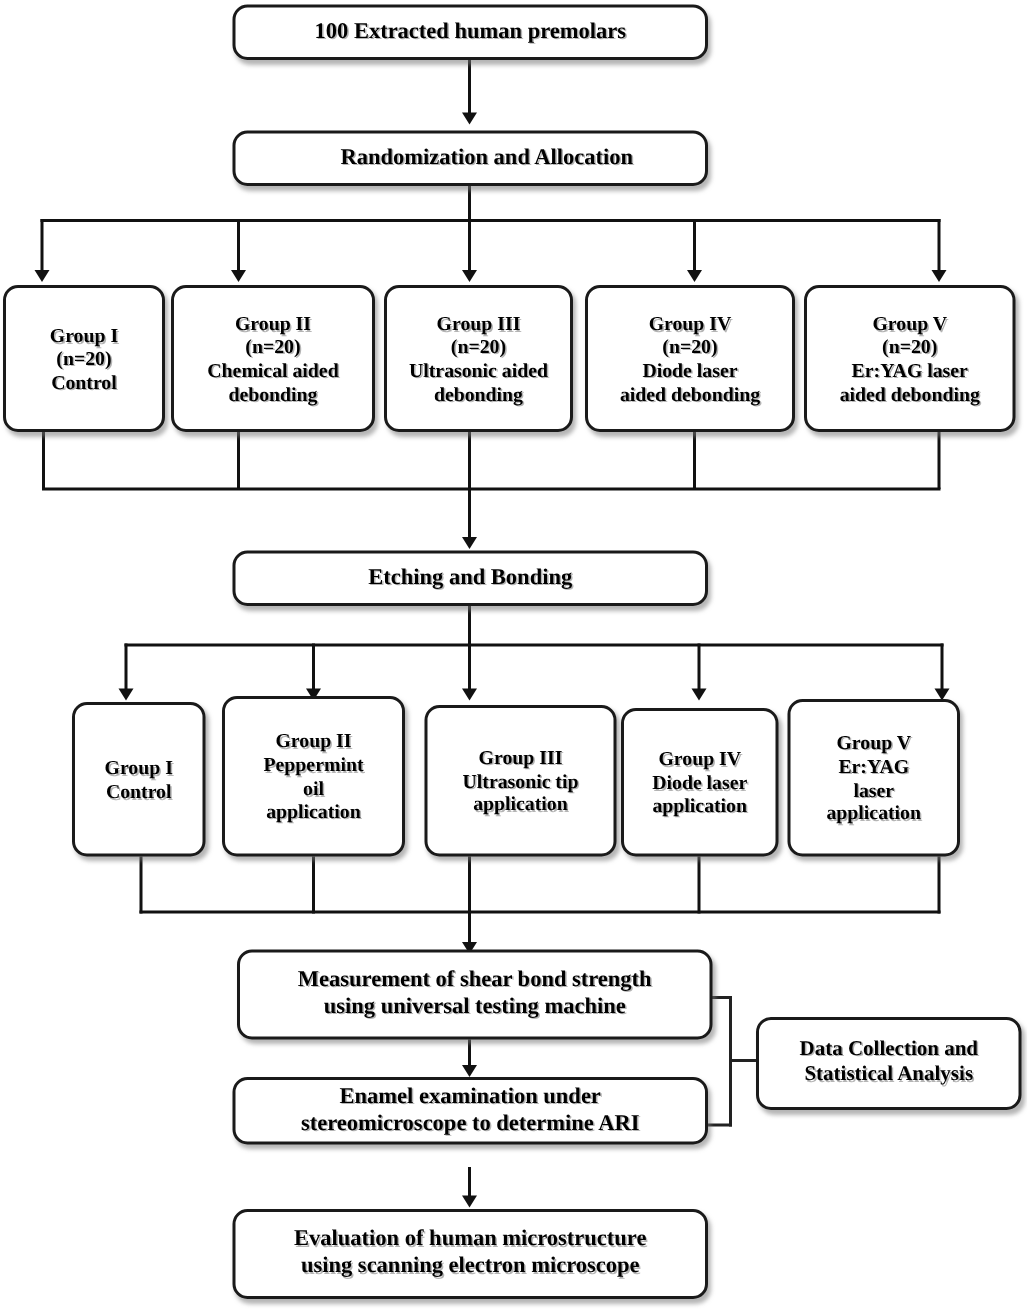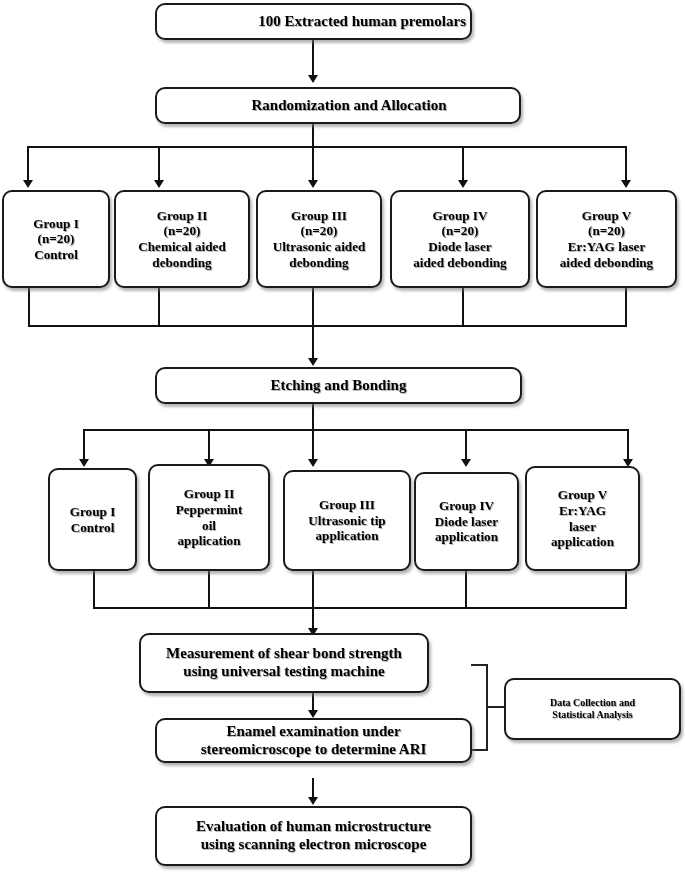--- a/index.html
+++ b/index.html
@@ -34,21 +34,21 @@
     padding: 2px 4px;
     z-index: 5;
   }
   .box .txt {
     display: block;
     white-space: pre-line;
     text-shadow: 1px 1px 0 rgba(140,140,140,0.65);
   }
 
   .fs15 { font-size: 15px; }
-  .fs14 { font-size: 10px; }
+  .fs14 { font-size: 14px; }
   .fs13 { font-size: 13.2px; }
 
   
   .ln {
     position: absolute;
     background: #111111;
     z-index: 2;
   }
   .vln { width: 2px; }
   .hln { height: 2px; }
@@ -63,28 +63,28 @@
   }
 
   
   .thin { background: #222; }
 </style>
 </head>
 <body>
 
 <div id="page">
 
-  <div class="box fs15" style="left:155px; top:3px; width:317px; height:37px;justify-content:flex-end;">
+  <div class="box fs15" style="left:155px; top:3px; width:317px; height:37px;">
     <span class="txt">100 Extracted human premolars</span>
   </div>
 
   <div class="ln vln" style="left:312px; top:40px; height:38px;"></div>
   <div class="arrow" style="left:308px; top:75px;"></div>
 
-  <div class="box fs15" style="left:155px; top:87px; width:366px; height:37px;padding-left:26px;">
+  <div class="box fs15" style="left:155px; top:87px; width:317px; height:37px;padding-left:26px;">
     <span class="txt">Randomization and Allocation</span>
   </div>
 
   <div class="ln vln" style="left:312px; top:124px; height:24px;"></div>
 
   <div class="ln hln" style="left:27px; top:146px; width:600px;"></div>
 
   <div class="ln vln" style="left:27px;  top:146px; height:36px;"></div>
   <div class="arrow" style="left:23px;  top:180px;"></div>
 
@@ -132,21 +132,21 @@
 
   <div class="ln vln" style="left:28px;  top:288px; height:38px;"></div>
   <div class="ln vln" style="left:158px; top:288px; height:38px;"></div>
   <div class="ln vln" style="left:312px; top:288px; height:38px;"></div>
   <div class="ln vln" style="left:462px; top:288px; height:38px;"></div>
   <div class="ln vln" style="left:625px; top:288px; height:38px;"></div>
   <div class="ln hln" style="left:28px; top:325px; width:599px;"></div>
   <div class="ln vln" style="left:312px; top:325px; height:35px;"></div>
   <div class="arrow" style="left:308px; top:358px;"></div>
 
-  <div class="box fs15" style="left:155px; top:367px; width:367px; height:37px;">
+  <div class="box fs15" style="left:155px; top:367px; width:317px; height:37px;">
     <span class="txt">Etching and Bonding</span>
   </div>
 
   <div class="ln vln" style="left:312px; top:404px; height:26px;"></div>
   <div class="ln hln" style="left:83px; top:429px; width:546px;"></div>
 
   <div class="ln vln" style="left:83px;  top:429px; height:32px;"></div>
   <div class="arrow" style="left:79px;  top:459px;"></div>
 
   <div class="ln vln" style="left:208px; top:429px; height:32px;"></div>
@@ -190,21 +190,21 @@
 
   <div class="ln vln" style="left:93px;  top:571px; height:38px;"></div>
   <div class="ln vln" style="left:208px; top:571px; height:38px;"></div>
   <div class="ln vln" style="left:312px; top:571px; height:38px;"></div>
   <div class="ln vln" style="left:465px; top:571px; height:38px;"></div>
   <div class="ln vln" style="left:625px; top:571px; height:38px;"></div>
   <div class="ln hln" style="left:93px; top:607px; width:534px;"></div>
   <div class="ln vln" style="left:312px; top:607px; height:24px;"></div>
   <div class="arrow" style="left:308px; top:628px;"></div>
 
-  <div class="box fs15" style="left:139px; top:633px; width:290px; height:60px;">
+  <div class="box fs15" style="left:158px; top:633px; width:317px; height:60px;">
     <span class="txt">Measurement of shear bond strength
 using universal testing machine</span>
   </div>
 
   <div class="ln vln" style="left:312px; top:693px; height:20px;"></div>
   <div class="arrow" style="left:308px; top:710px;"></div>
 
   <div class="box fs15" style="left:155px; top:718px; width:317px; height:45px;">
     <span class="txt">Enamel examination under
 stereomicroscope to determine ARI</span>

